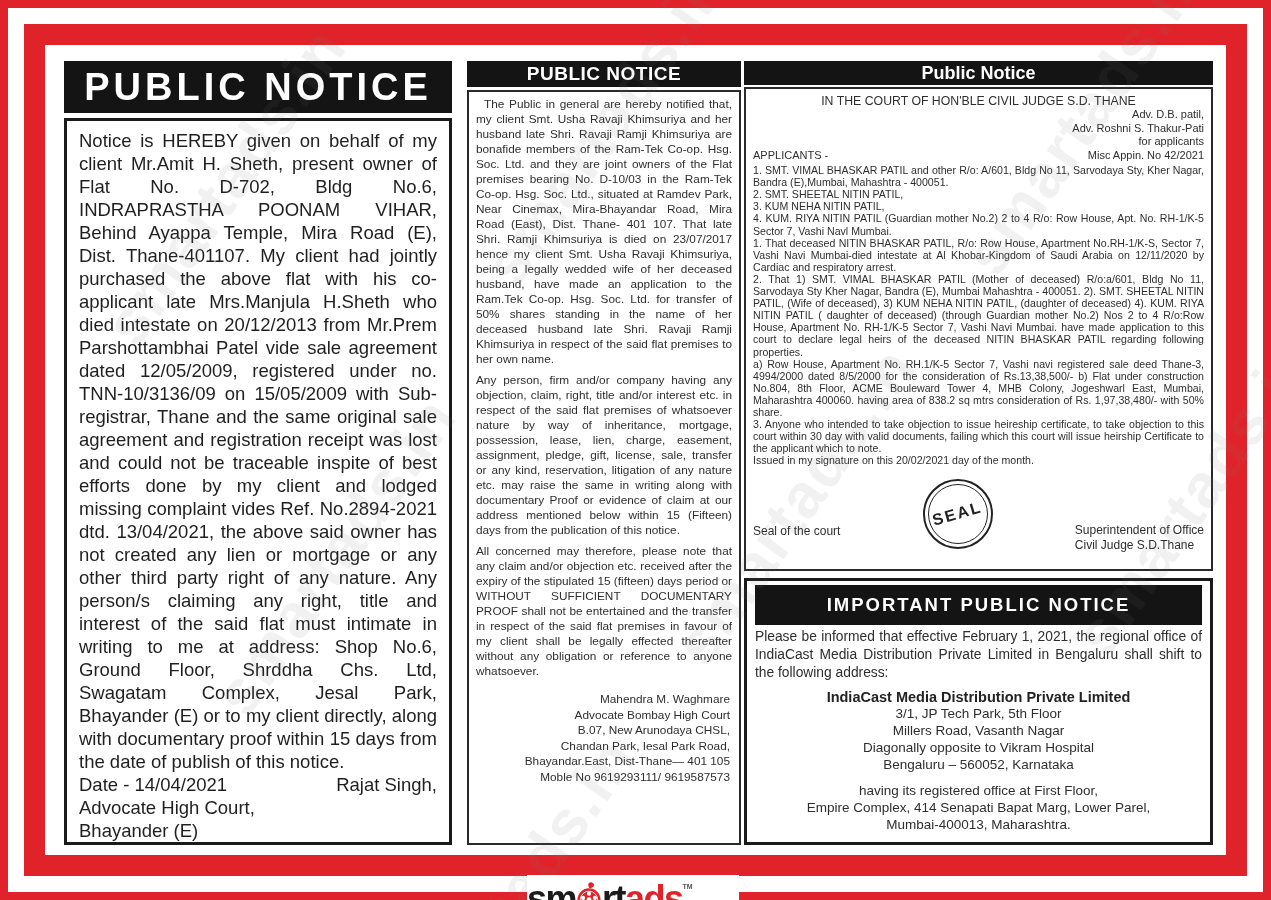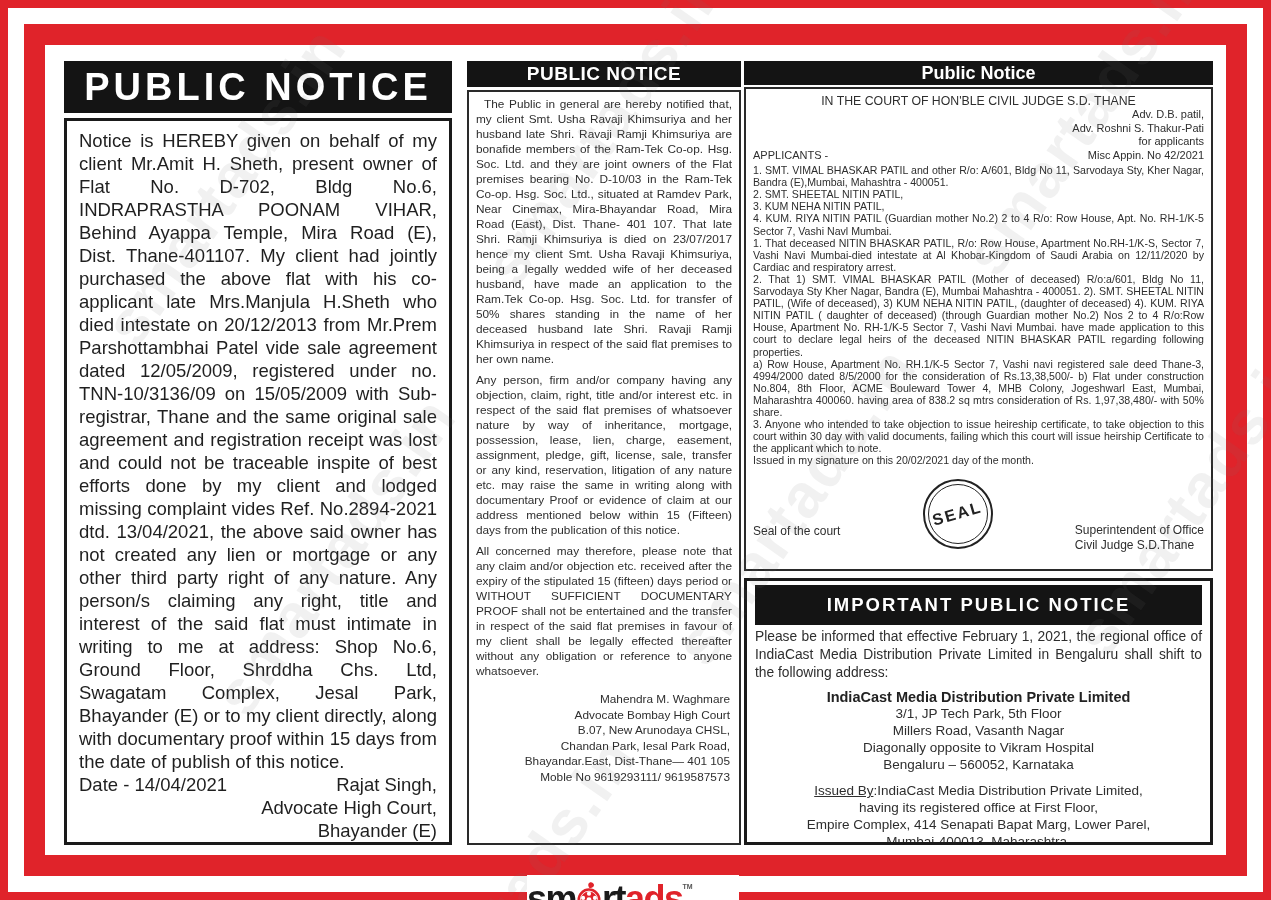--- a/index.html
+++ b/index.html
@@ -25,21 +25,21 @@
   section{position:absolute;z-index:2;}
   .bar{background:var(--bar);color:#fff;display:flex;align-items:center;justify-content:center;}
   .just{text-align:justify;}
   p{margin:0;}
   
   .col-left{left:64px;top:61px;width:388px;height:784px;}
   .left-head{height:52px;font-size:38px;font-weight:900;letter-spacing:4px;}
   .left-body{margin-top:5px;border:3px solid #1a1a1a;height:727px;padding:8px 12px;
              font-size:18.5px;line-height:23px;color:var(--ink);overflow:hidden;}
   .date-row{display:flex;justify-content:space-between;}
-  .sig-right{text-align:right;}
+  .sig-right{}
   
   .col-mid{left:467px;top:61px;width:274px;height:784px;}
   .mid-head{height:26px;font-size:19px;font-weight:bold;letter-spacing:0.5px;}
   .mid-body{margin-top:3px;border:2px solid #2a2a2a;height:755px;padding:5px 7px;
             font-size:11.8px;line-height:15px;color:var(--ink2);overflow:hidden;}
   .mid-body p + p{margin-top:6px;}
   .p-indent{text-indent:8px;}
   .mid-sig{margin-top:13px;text-align:right;padding-right:2px;line-height:15.5px;}
   
   .col-ra{left:744px;top:61px;width:469px;}
@@ -173,21 +173,20 @@
   </header>
   <p class="rb-intro">Please be informed that effective February 1, 2021, the regional office of IndiaCast Media Distribution Private Limited in Bengaluru shall shift to the following address:</p>
   <div class="rb-company">IndiaCast Media Distribution Private Limited</div>
   <div class="rb-center">
     <div>3/1, JP Tech Park, 5th Floor</div>
     <div>Millers Road, Vasanth Nagar</div>
     <div>Diagonally opposite to Vikram Hospital</div>
     <div>Bengaluru – 560052, Karnataka</div>
   </div>
   <div class="rb-center rb-issued">
-    <div><span class="ul">Issued By</span><span>:IndiaCast Media Distribution Private Limited,</span></div>
     <div>having its registered office at First Floor,</div>
     <div>Empire Complex, 414 Senapati Bapat Marg, Lower Parel,</div>
     <div>Mumbai-400013, Maharashtra.</div>
   </div>
 </section>
 
 <div class="logo-box">
   <div class="logo-row">
     <span>sm</span>
     <svg class="reel" viewBox="0 0 34 44">

